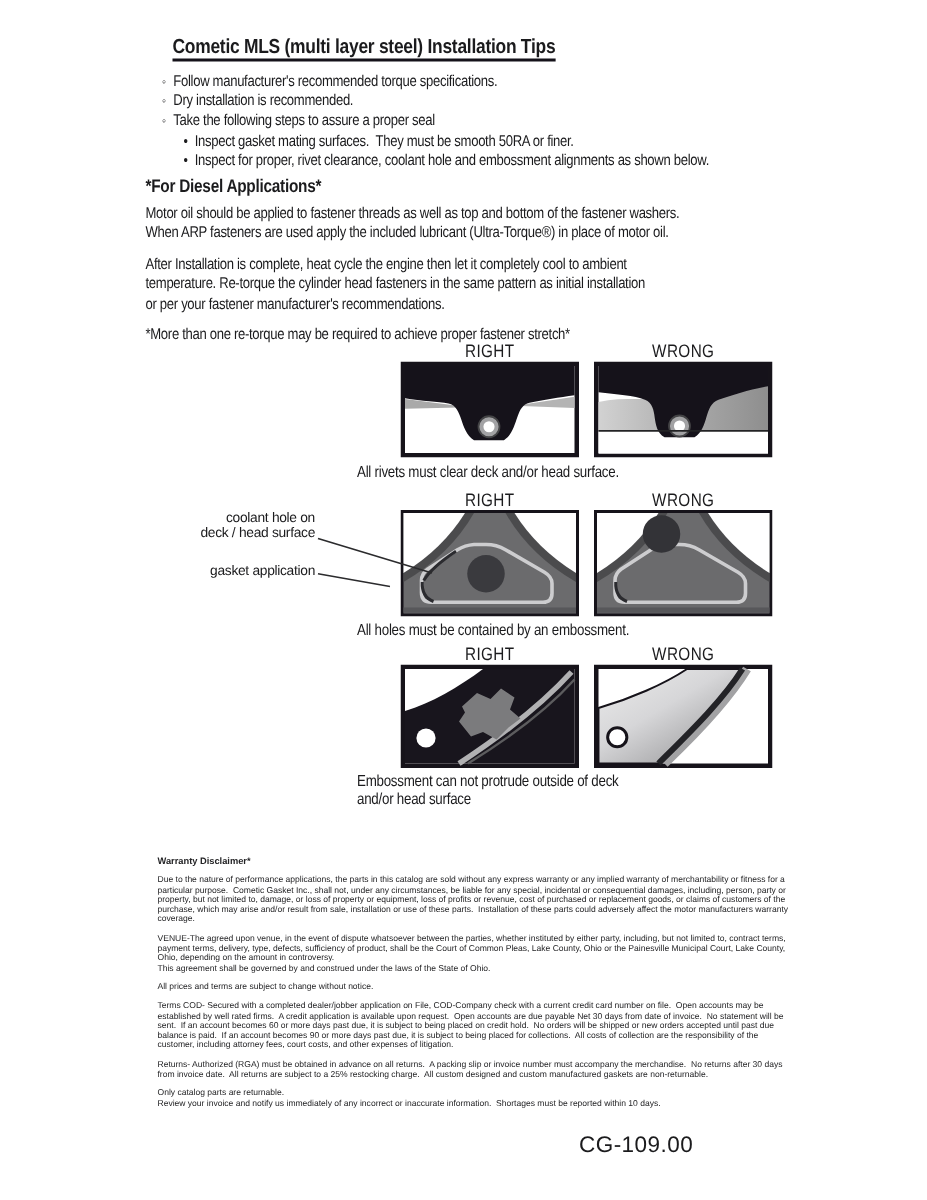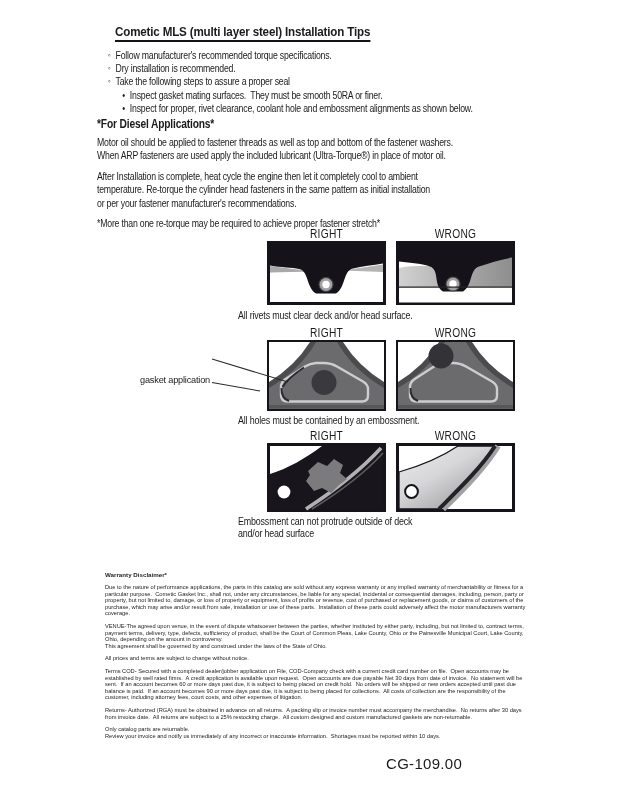--- a/index.html
+++ b/index.html
@@ -148,20 +148,24 @@
         <path d="M117,2 L76,2 Q91,26 117,42 Z" fill="#fff"></path>
         <path d="M14,55 L14,47 Q14,42.5 18,39.5 L38,26.5 Q43,23.5 49,23 L57,23 Q64,23 70,26.5 L96,41.5 Q101,44.5 101,49 L101,55.5 Q101,61.5 95,61.5 L20.5,61.5 Q14,61.5 14,55 Z" fill="none" stroke="#cdcdcf" stroke-width="2.4" stroke-linejoin="round"></path>
         <path d="M14.5,48 Q14,58 22,61" fill="none" stroke="#2b2b2f" stroke-width="2"></path>
         <circle cx="45" cy="16" r="12.5" fill="#333337"></circle>
         <rect x="2" y="65" width="115" height="3.5" fill="#57575a"></rect>
       </svg>
     </div>
   </div>
   <div class="abs caption condense" style="left:238px;top:415px;">All holes must be contained by an embossment.</div>
 
+  <div class="abs annlabel" style="left:98px;top:341px;width:112px;">
+    <span>coolant hole on</span>
+    <span>deck / head surface</span>
+  </div>
   <div class="abs annlabel" style="left:98px;top:376px;width:112px;">
     <span>gasket application</span>
   </div>
   <svg class="abs annlines" style="left:98px;top:330px;" width="210" height="100" viewBox="0 0 210 100">
     <line x1="114" y1="29" x2="190" y2="52" stroke="#2b2b2d" stroke-width="1.1"></line>
     <line x1="114" y1="52.5" x2="162" y2="61" stroke="#2b2b2d" stroke-width="1.1"></line>
   </svg>
 
   <div class="abs figrow" style="left:237px;top:429px;">
     <div class="figcol">

